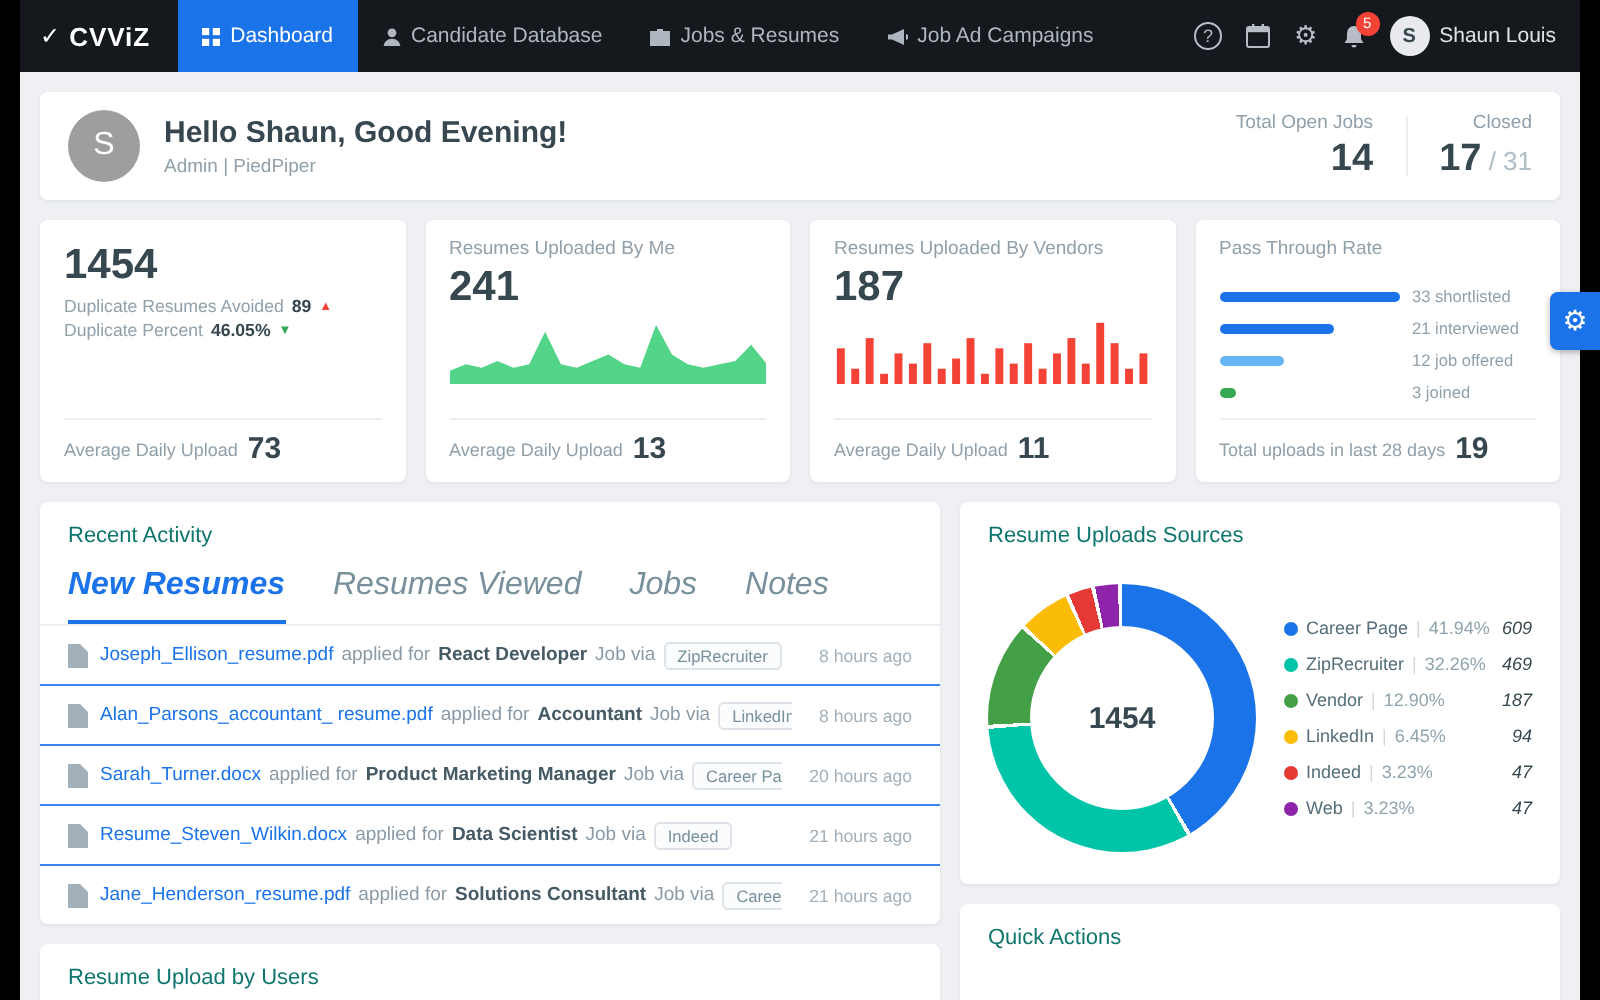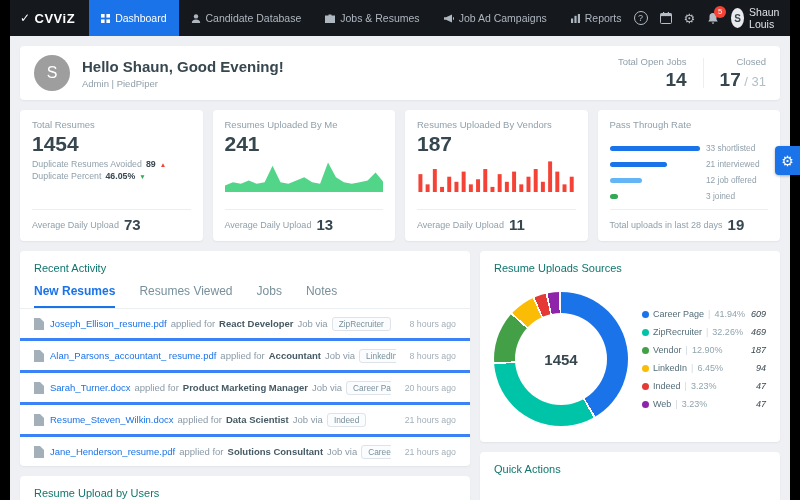--- a/index.html
+++ b/index.html
@@ -59,24 +59,24 @@
 
   .gear-flyout { position:absolute; right:0; top:146px; width:25px; height:29px; background:#1a73e8; color:#fff; border-radius:4px 0 0 4px; display:flex; align-items:center; justify-content:center; font-size:14px; cursor:pointer; box-shadow:0 1px 3px rgba(0,0,0,.3); }
 
   
   .main-row { display:flex; gap:10px; margin:10px; align-items:flex-start; }
   .col-left { width:450px; flex-shrink:0; }
   .col-right { flex:1; }
   .panel { padding-top:11px; }
   .panel-title { font-size:11px; font-weight:normal; color:#0f766e; padding:0 14px 10px; }
   .tabs { display:flex; gap:24px; padding:0 14px; border-bottom:1px solid #eceff1; }
-  .tab { font-size:12px; color:#78909c; padding-bottom:8px; cursor:pointer; border-bottom:2px solid transparent; }
+  .tab { font-size:16px; color:#78909c; padding-bottom:8px; cursor:pointer; border-bottom:2px solid transparent;font-style:italic; }
   .tab.active { color:#1a73e8; border-bottom-color:#1a73e8; font-weight:bold; }
 
-  .act-row { display:flex; align-items:center; gap:6px; padding:7.5px 14px; border-bottom:3px solid #3b82f6; font-size:9.5px; color:#8a9aa6; }
+  .act-row { display:flex; align-items:center; gap:6px; padding:7.5px 14px; border-bottom:1px solid #3b82f6; font-size:9.5px; color:#8a9aa6; }
   .act-main { display:flex; align-items:center; gap:4px; white-space:nowrap; overflow:hidden; flex:1; }
   .act-file { color:#1a73e8; cursor:pointer; flex-shrink:0; }
   .act-job { color:#455a64; font-weight:bold; }
   .src-badge { border:1px solid #dde3e8; background:#fbfcfd; border-radius:3px; padding:1px 6px; font-size:8.3px; color:#78909c; flex-shrink:0; }
   .act-time { margin-left:auto; color:#a3b0ba; font-size:8.8px; white-space:nowrap; flex-shrink:0; padding-left:8px; }
   .doc-icon { flex-shrink:0; }
 
   .users-panel { margin-top:10px; min-height:95px; }
 
   
@@ -127,28 +127,20 @@
             <path d="M3.5 1.5V0.5h3v1H10V9H0V1.5h3.5zM4.5 1h1v.5h-1V1z"></path>
           </svg>
         <span>Jobs &amp; Resumes</span>
       </div>
       <div class="nav-item">
         <svg width="10" height="9" viewBox="0 0 10 9">
             <path d="M0 3.2v2.6h2l6 2.7V0.5l-6 2.7zM9 3v3l1-.5v-2z"></path>
           </svg>
         <span>Job Ad Campaigns</span>
       </div>
-      <div class="nav-item">
-        <svg width="9" height="9" viewBox="0 0 10 10">
-            <rect x="0" y="5" width="2.4" height="5"></rect>
-            <rect x="3.8" y="2" width="2.4" height="8"></rect>
-            <rect x="7.6" y="0" width="2.4" height="10"></rect>
-          </svg>
-        <span>Reports</span>
-      </div>
 
       <div class="nav-right">
         <div class="icon-btn">
           <span class="help-circle">?</span>
         </div>
         <div class="icon-btn">
           <svg width="12" height="12" viewBox="0 0 12 12" fill="#b6bdc6">
               <rect x="0.5" y="1.5" width="11" height="10" rx="1" fill="none" stroke="#b6bdc6"></rect>
               <rect x="0.5" y="1.5" width="11" height="2.6"></rect>
               <rect x="3" y="0" width="1.2" height="2.6"></rect>
@@ -187,21 +179,20 @@
         <div class="w-stat">
           <div class="w-label">Closed</div>
           <div class="w-value"><span>17</span><span class="w-total"> / 31</span></div>
         </div>
       </div>
     </div>
 
     <div class="stats-row">
 
       <div class="card stat-card">
-        <div class="stat-title">Total Resumes</div>
         <div class="stat-value">1454</div>
         <div class="mini-row">
           <span>Duplicate Resumes Avoided</span>
           <span class="mini-val">89</span>
           <span class="trend-up">▲</span>
         </div>
         <div class="mini-row">
           <span>Duplicate Percent</span>
           <span class="mini-val">46.05%</span>
           <span class="trend-down">▼</span>

